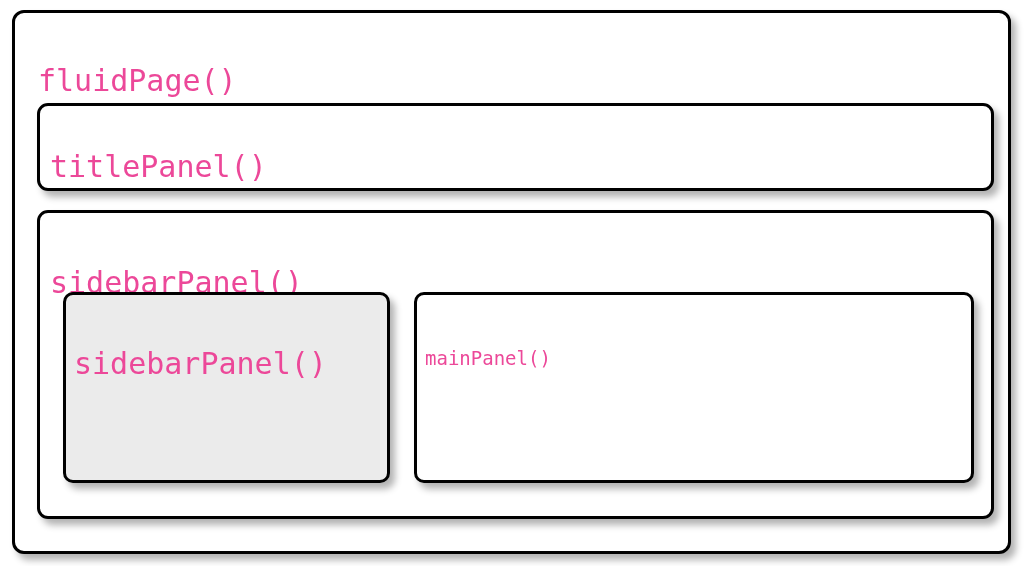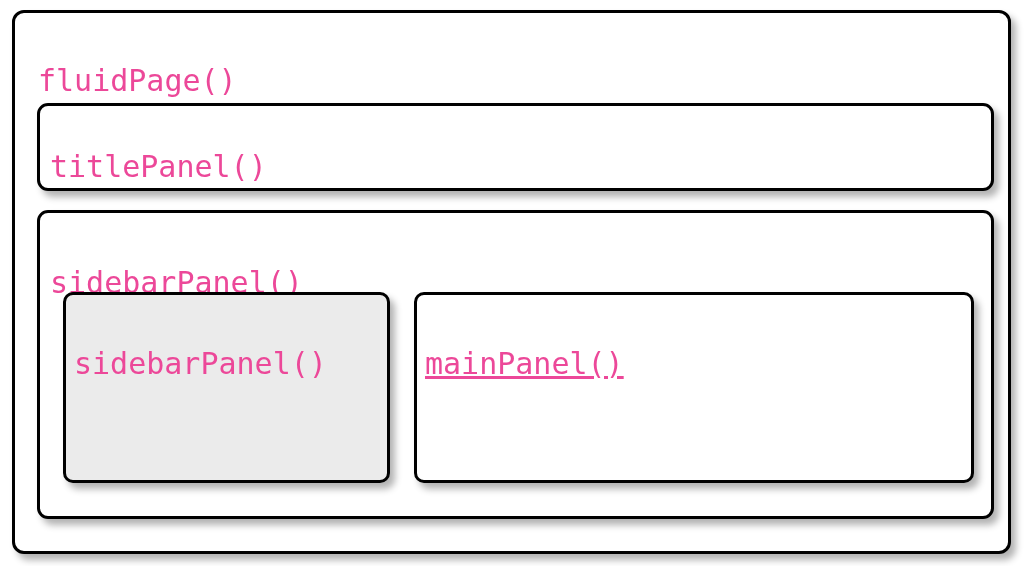--- a/index.html
+++ b/index.html
@@ -100,22 +100,21 @@
     left: 414px;
     top: 292px;
     width: 560px;
     height: 191px;
     background: #ffffff;
     border-radius: 10px;
   }
   #main-panel-label {
     left: 425px;
     top: 321px;
-    font-size: 30px;
-    text-decoration: underline;
+    font-size: 19px;
   }
 </style>
 </head>
 <body>
 
 <div id="diagram">
 
   <div class="box" id="fluid-page-box">
   </div>
   <div class="box-label" id="fluid-page-label">fluidPage()</div>

